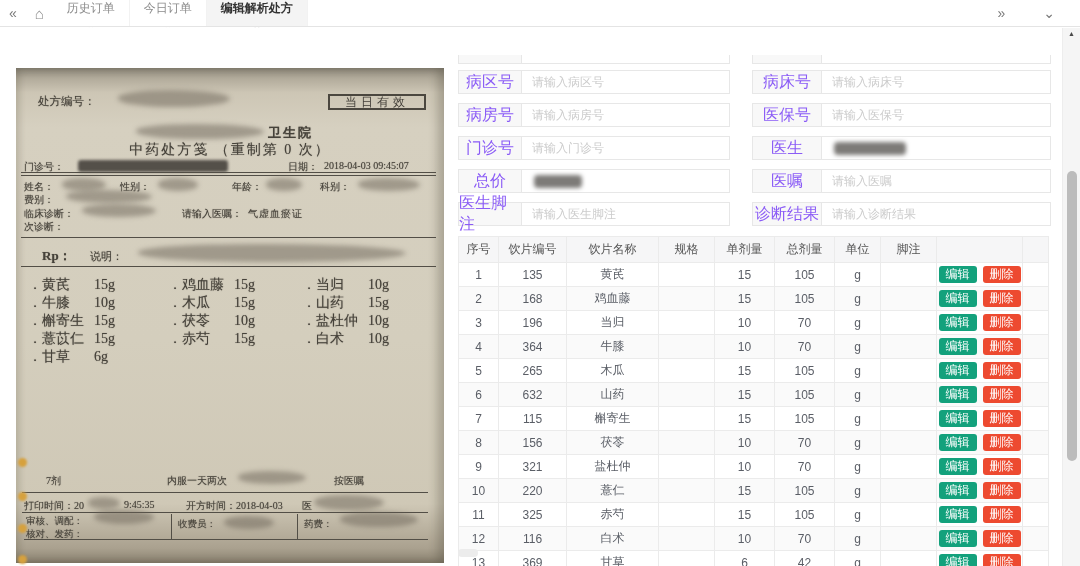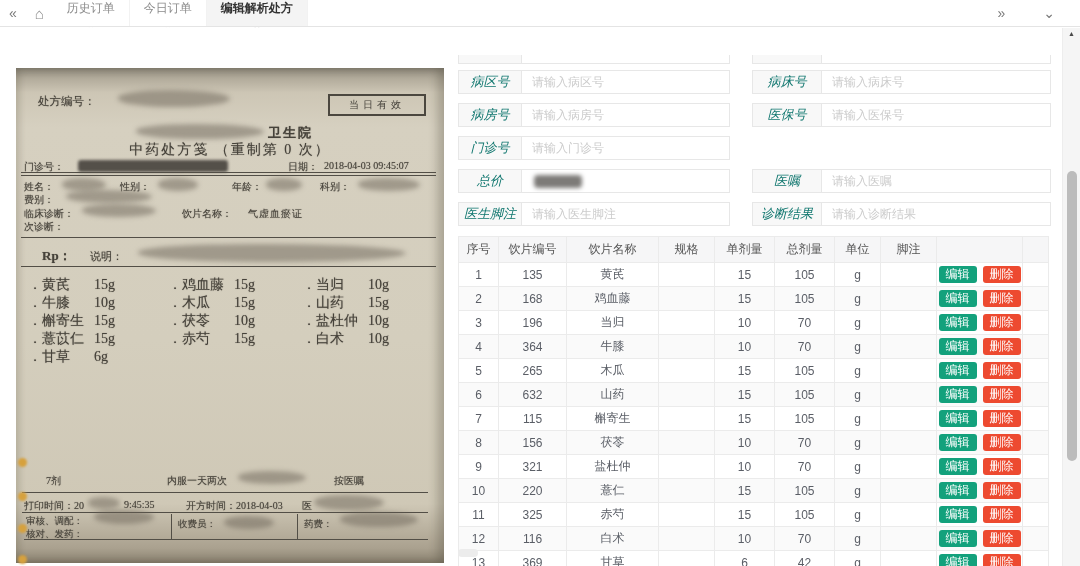--- a/index.html
+++ b/index.html
@@ -22,43 +22,43 @@
   
   .left-pane { position:absolute; top:28px; left:0; width:455px; height:538px; background:#fff; }
   .photo { position:absolute; left:16px; top:40px; width:428px; height:495px;
            background:linear-gradient(180deg,#8f897c 0%,#b3ac9c 2.2%,#cdc6b5 5%,#d6d0c0 12%,#d4cebd 55%,#cfc8b6 88%,#aaa18f 97%,#89816f 100%);
            box-shadow:inset -7px 0 9px rgba(70,64,52,.28), inset 4px 0 6px rgba(70,64,52,.18);
            font-family:"Liberation Serif", serif; color:#46423a; }
   .ptext { position:absolute; font-size:10px; color:#46423a; white-space:nowrap;
            text-shadow:0 0 1px rgba(70,66,58,.55); }
   .smudge { position:absolute; background:rgba(108,100,88,.5); filter:blur(2.5px); border-radius:46% 54% 50% 50%; }
   .smudge.dark { background:rgba(48,44,40,.78); filter:blur(1.6px); border-radius:3px; }
-  .valid-box { position:absolute; left:312px; top:26px; width:98px; height:22px;
+  .valid-box { position:absolute; left:312px; top:26px; width:98px; height:16px;
                border:2px solid #4b473f; display:flex; align-items:center; justify-content:center;
-               font-size:10px; letter-spacing:4px; color:#44403a; }
+               font-size:12px; letter-spacing:4px; color:#44403a; }
   .pline { position:absolute; left:5px; right:8px; border-top:1px solid #524e46; }
   .pline.double { height:4px; border-bottom:1px solid #524e46; }
   .herb-grid { position:absolute; left:12px; top:208px; width:404px; display:grid;
                grid-template-columns:140px 134px 1fr; grid-auto-rows:18px; }
   .herb { font-size:14px; white-space:nowrap; text-shadow:0 0 1px rgba(70,66,58,.55); }
   .herb .hname { display:inline-block; min-width:52px; }
   .sign-table { position:absolute; left:8px; right:16px; top:446px; height:26px;
                 border-bottom:1px solid #524e46; }
   .vline { position:absolute; top:0; bottom:0; border-left:1px solid #524e46; }
   .pdot { position:absolute; width:9px; height:9px; border-radius:50%;
           background:#d6a13e; filter:blur(1px); left:2px; }
 
   
   .right-pane { position:absolute; top:28px; left:455px; width:607px; height:538px; background:#fff; }
   .form-row { position:absolute; left:3px; width:593px; height:24px; display:flex; }
   .fgroup { display:flex; height:24px; }
   .fgroup.gl { width:272px; margin-right:22px; }
   .fgroup.gr { width:299px;justify-content:space-between; }
-  .flabel { border:1px solid #e7e7e7; background:#f8f8f8; color:#0f766e; font-size:13px;
-            display:flex; align-items:center; justify-content:center;font-style:italic; }
+  .flabel { border:1px solid #e7e7e7; background:#f8f8f8; color:#8b5cf6; font-size:16px;
+            display:flex; align-items:center; justify-content:center; }
   .gl .flabel { width:64px; } .gr .flabel { width:70px; }
   .finput { position:relative; flex:1; border:1px solid #e7e7e7; border-left:none; background:#fff; }
   .finput input { width:100%; height:100%; border:none; outline:none; font-size:12px;
                   padding:0 10px; background:transparent; color:#333; }
   .finput input::placeholder { color:#ccc; }
   .val-smudge { position:absolute; top:5px; left:12px; height:13px;
                 background:rgba(75,72,68,.72); filter:blur(2px); border-radius:4px; }
   .form-row.partial { top:27px; height:9px; overflow:hidden; }
   .form-row.partial .fgroup { margin-top:-15px; }
 
@@ -139,21 +139,21 @@
       <span class="ptext" style="left:216px;top:112px;">年龄：</span>
       <span class="smudge" style="left:250px;top:110px;width:36px;height:13px;"></span>
       <span class="ptext" style="left:304px;top:112px;">科别：</span>
       <span class="smudge" style="left:342px;top:110px;width:62px;height:13px;"></span>
 
       <span class="ptext" style="left:8px;top:125px;">费别：</span>
       <span class="smudge" style="left:50px;top:122px;width:86px;height:13px;"></span>
 
       <span class="ptext" style="left:8px;top:139px;">临床诊断：</span>
       <span class="smudge" style="left:66px;top:136px;width:74px;height:13px;"></span>
-      <span class="ptext" style="left:166px;top:139px;">饮片名称：</span>
+      <span class="ptext" style="left:166px;top:139px;">请输入医嘱：</span>
       <span class="ptext" style="left:232px;top:139px;letter-spacing:1px;">气虚血瘀证</span>
       <span class="ptext" style="left:8px;top:152px;">次诊断：</span>
 
       <div class="pline" style="top:169px;"></div>
 
       <span class="ptext" style="left:26px;top:179px;font-size:13px;font-weight:bold;">Rp：</span>
       <span class="ptext" style="left:74px;top:181px;font-size:11px;">说明：</span>
       <span class="smudge" style="left:122px;top:176px;width:268px;height:18px;"></span>
       <div class="pline" style="top:198px;"></div>
 
@@ -235,20 +235,24 @@
           </div>
           <div class="fgroup gr">
             <div class="flabel">医保号</div>
             <div class="finput"><input placeholder="请输入医保号" style=""></div>
           </div>
         </div>
         <div class="form-row" style="top: 108px;">
           <div class="fgroup gl">
             <div class="flabel">门诊号</div>
             <div class="finput"><input placeholder="请输入门诊号" style=""></div>
+          </div>
+          <div class="fgroup gr">
+            <div class="flabel">医生</div>
+            <div class="finput"><input placeholder="" style=""><div class="val-smudge" style="width: 72px;"></div></div>
           </div>
         </div>
         <div class="form-row" style="top: 141px;">
           <div class="fgroup gl">
             <div class="flabel">总价</div>
             <div class="finput"><input placeholder="" style=""><div class="val-smudge" style="width: 48px;"></div></div>
           </div>
           <div class="fgroup gr">
             <div class="flabel">医嘱</div>
             <div class="finput"><input placeholder="请输入医嘱" style=""></div>

